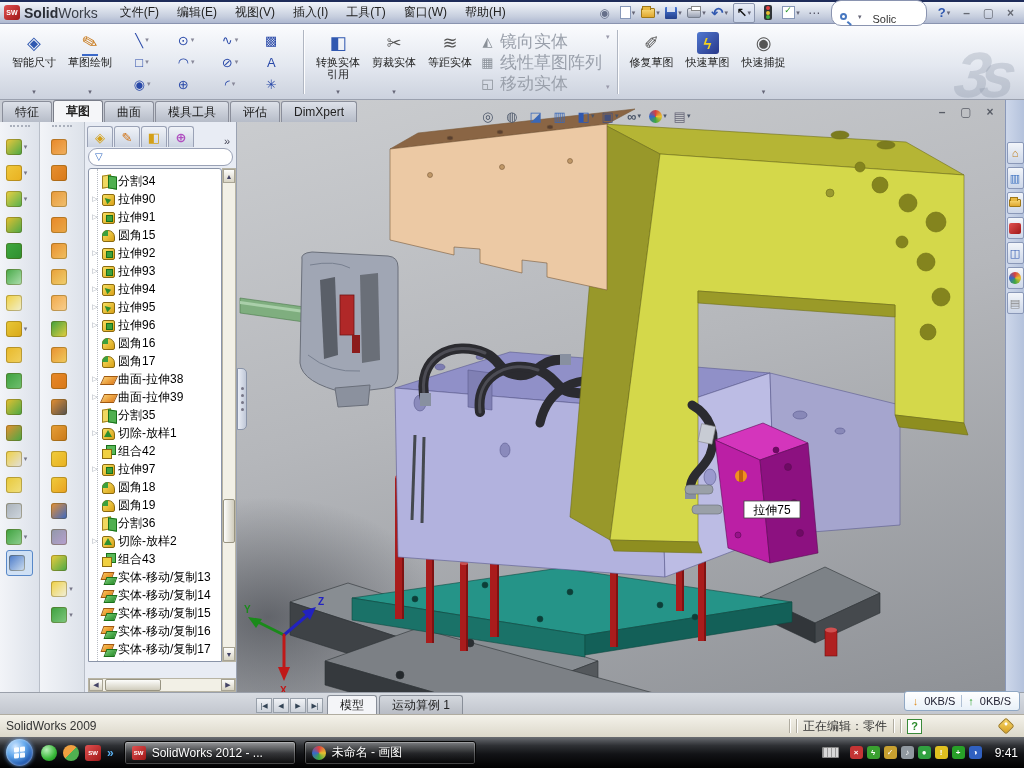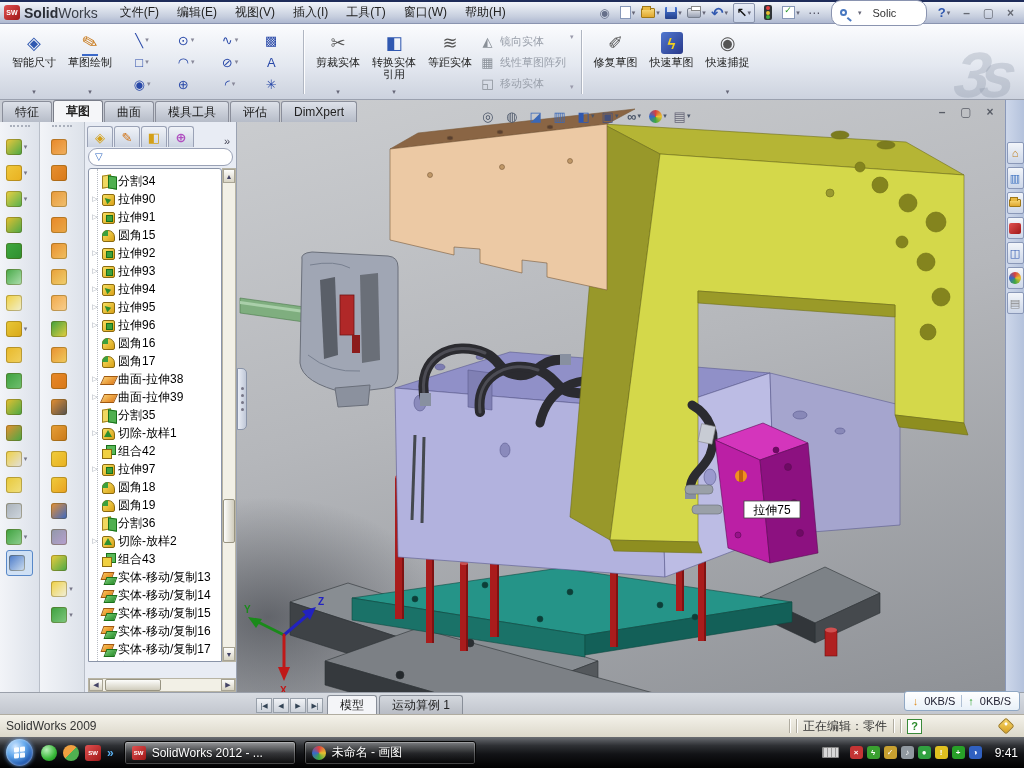--- a/index.html
+++ b/index.html
@@ -29,21 +29,21 @@
   .qi-print{width:14px;height:10px;background:linear-gradient(#e8eaf0,#9aa2b4);border:1px solid #78808f;border-radius:2px;position:relative}
   .qi-print::before{content:"";position:absolute;left:3px;top:-3px;width:8px;height:3px;background:#fff;border:1px solid #888}
   .qi-undo::before{content:"↶";color:#3058b0;font-size:15px;font-weight:bold}
   .sel-cursor-box{display:flex;align-items:center;border:1px solid #8a94ac;background:linear-gradient(#e8ecf6,#c8d2e6);border-radius:2px;height:20px;padding:0 3px}
   .qi-select-cursor::before{content:"↖";color:#111;font-size:13px;font-weight:bold}
   .qi-interference{width:8px;height:15px;background:#303438;border-radius:2px;display:flex;flex-direction:column;align-items:center;justify-content:space-evenly}
   .qi-interference i{width:4px;height:4px;border-radius:50%;display:block}
   .qi-options-list{width:13px;height:13px;background:#fff;border:1px solid #8898b8;position:relative}
   .qi-options-list::before{content:"✓";position:absolute;left:1px;top:-2px;color:#2a9a2a;font-size:9px}
   .qi-more::before{content:"⋯";color:#556;font-size:12px}
-  .searchbox{display:flex;align-items:center;gap:11px;background:#fff;border:1px solid #8a94b0;border-radius:10px;height:18px;padding:12px 8px;margin:0 4px;width:96px}
+  .searchbox{display:flex;align-items:flex-start;gap:11px;background:#fff;border:1px solid #8a94b0;border-radius:10px;height:18px;padding:12px 8px;margin:0 4px;width:96px}
   .mag{width:7px;height:7px;border:2px solid #4878c0;border-radius:50%;position:relative;flex:none}
   .mag::after{content:"";position:absolute;left:6px;top:6px;width:5px;height:2px;background:#4878c0;transform:rotate(40deg);transform-origin:0 0}
   .search-caret{font-size:7px;color:#667}
   .search-text{font-size:11px;color:#333}
   .qi-help::before{content:"?";color:#3058b0;font-weight:bold;font-size:13px}
   .winbtn{width:19px;height:17px;display:flex;align-items:center;justify-content:center;color:#666a74;font-size:12px;font-weight:bold}
 
   
   .ribbon{position:absolute;left:0;top:24px;width:1024px;height:76px;background:linear-gradient(#fbfcfe,#e4e8f0 55%,#ccd2de);border-bottom:1px solid #9aa0ae;display:flex;align-items:stretch;padding:3px 2px 2px 6px;z-index:40;overflow:hidden}
   .rbig{width:56px;display:flex;flex-direction:column;align-items:center;justify-content:flex-start;padding-top:3px;border-radius:3px;position:relative}
@@ -60,21 +60,21 @@
   .ric-repair::before{content:"✐";font-size:18px;color:#555}
   .ric-snap::before{content:"◉";font-size:18px;color:#555}
   .ric-rapid{width:22px;height:22px;background:linear-gradient(135deg,#5078d0,#28388a);border-radius:3px;display:flex;align-items:center;justify-content:center}
   .ric-rapid::before{content:"ϟ";color:#f2d020;font-size:15px;font-weight:bold}
   .sk-grid{display:grid;grid-template-columns:repeat(4,44px);grid-template-rows:repeat(3,22px);align-content:center;margin:0 2px}
   .sk-cell{display:flex;align-items:center;justify-content:center;gap:2px;color:#2848a8;font-size:13px}
   .sk-cell .ddc{font-size:7px;color:#889}
   .rstack{display:flex;flex-direction:column;justify-content:center;gap:3px;margin:0 2px}
   .rstack-item{display:flex;align-items:center;gap:5px;height:18px}
   .rstack-item .sic{font-size:13px;color:#8a9098;width:15px;text-align:center}
-  .rstack-item .slabel{font-size:11px;color:#9aa0ab}
+  .rstack-item .slabel{font-size:17px;color:#9aa0ab}
   .rstack .ddc2{font-size:7px;color:#99a}
   .vsep{width:0;border-left:1px solid #b0b6c2;border-right:1px solid #fdfdfe;margin:3px 5px;height:64px}
   .watermark{position:absolute;right:18px;top:14px;font-size:64px;font-style:italic;font-weight:bold;color:rgba(130,140,158,.28);letter-spacing:-10px;transform:skewX(-8deg);pointer-events:none}
 
   
   .cm-tabs{position:absolute;left:0;top:100px;height:22px;display:flex;align-items:flex-end;z-index:30;padding-left:2px}
   .cm-tab{height:21px;padding:0 12px;display:flex;align-items:center;font-size:12px;color:#222;background:linear-gradient(#dde1e9,#b6bcc8);border:1px solid #8a8e9a;border-bottom:none;border-radius:3px 3px 0 0;margin-right:1px}
   .cm-tab.active{background:#f5f6f9;height:22px;font-weight:bold;border-color:#7a7e8a}
 
   
@@ -352,33 +352,33 @@
         </div>
 
         <div class="sk-cell">
           <span>✳</span>
           <span class="ddc" style="visibility:hidden">▾</span>
         </div>
       </div>
     <div class="vsep"></div>
     <div style="display:flex">
 
+        <div class="rbig is-on" style="visibility: visible;">
+          <div class="ric">
+            <span class="ric-convert"></span>
+          </div>
+          <div class="rlabel">转换实体引用</div>
+          <span class="ddc show" style="visibility: visible;">▾</span>
+        </div>
+
         <div class="rbig">
           <div class="ric">
             <span class="ric-trim"></span>
           </div>
           <div class="rlabel">剪裁实体</div>
-          <span class="ddc show" style="visibility: visible;">▾</span>
-        </div>
-
-        <div class="rbig is-on" style="visibility: visible;">
-          <div class="ric">
-            <span class="ric-convert"></span>
-          </div>
-          <div class="rlabel">转换实体引用</div>
           <span class="ddc show" style="visibility: visible;">▾</span>
         </div>
 
         <div class="rbig">
           <div class="ric">
             <span class="ric-offset"></span>
           </div>
           <div class="rlabel">等距实体</div>
 
         </div>

